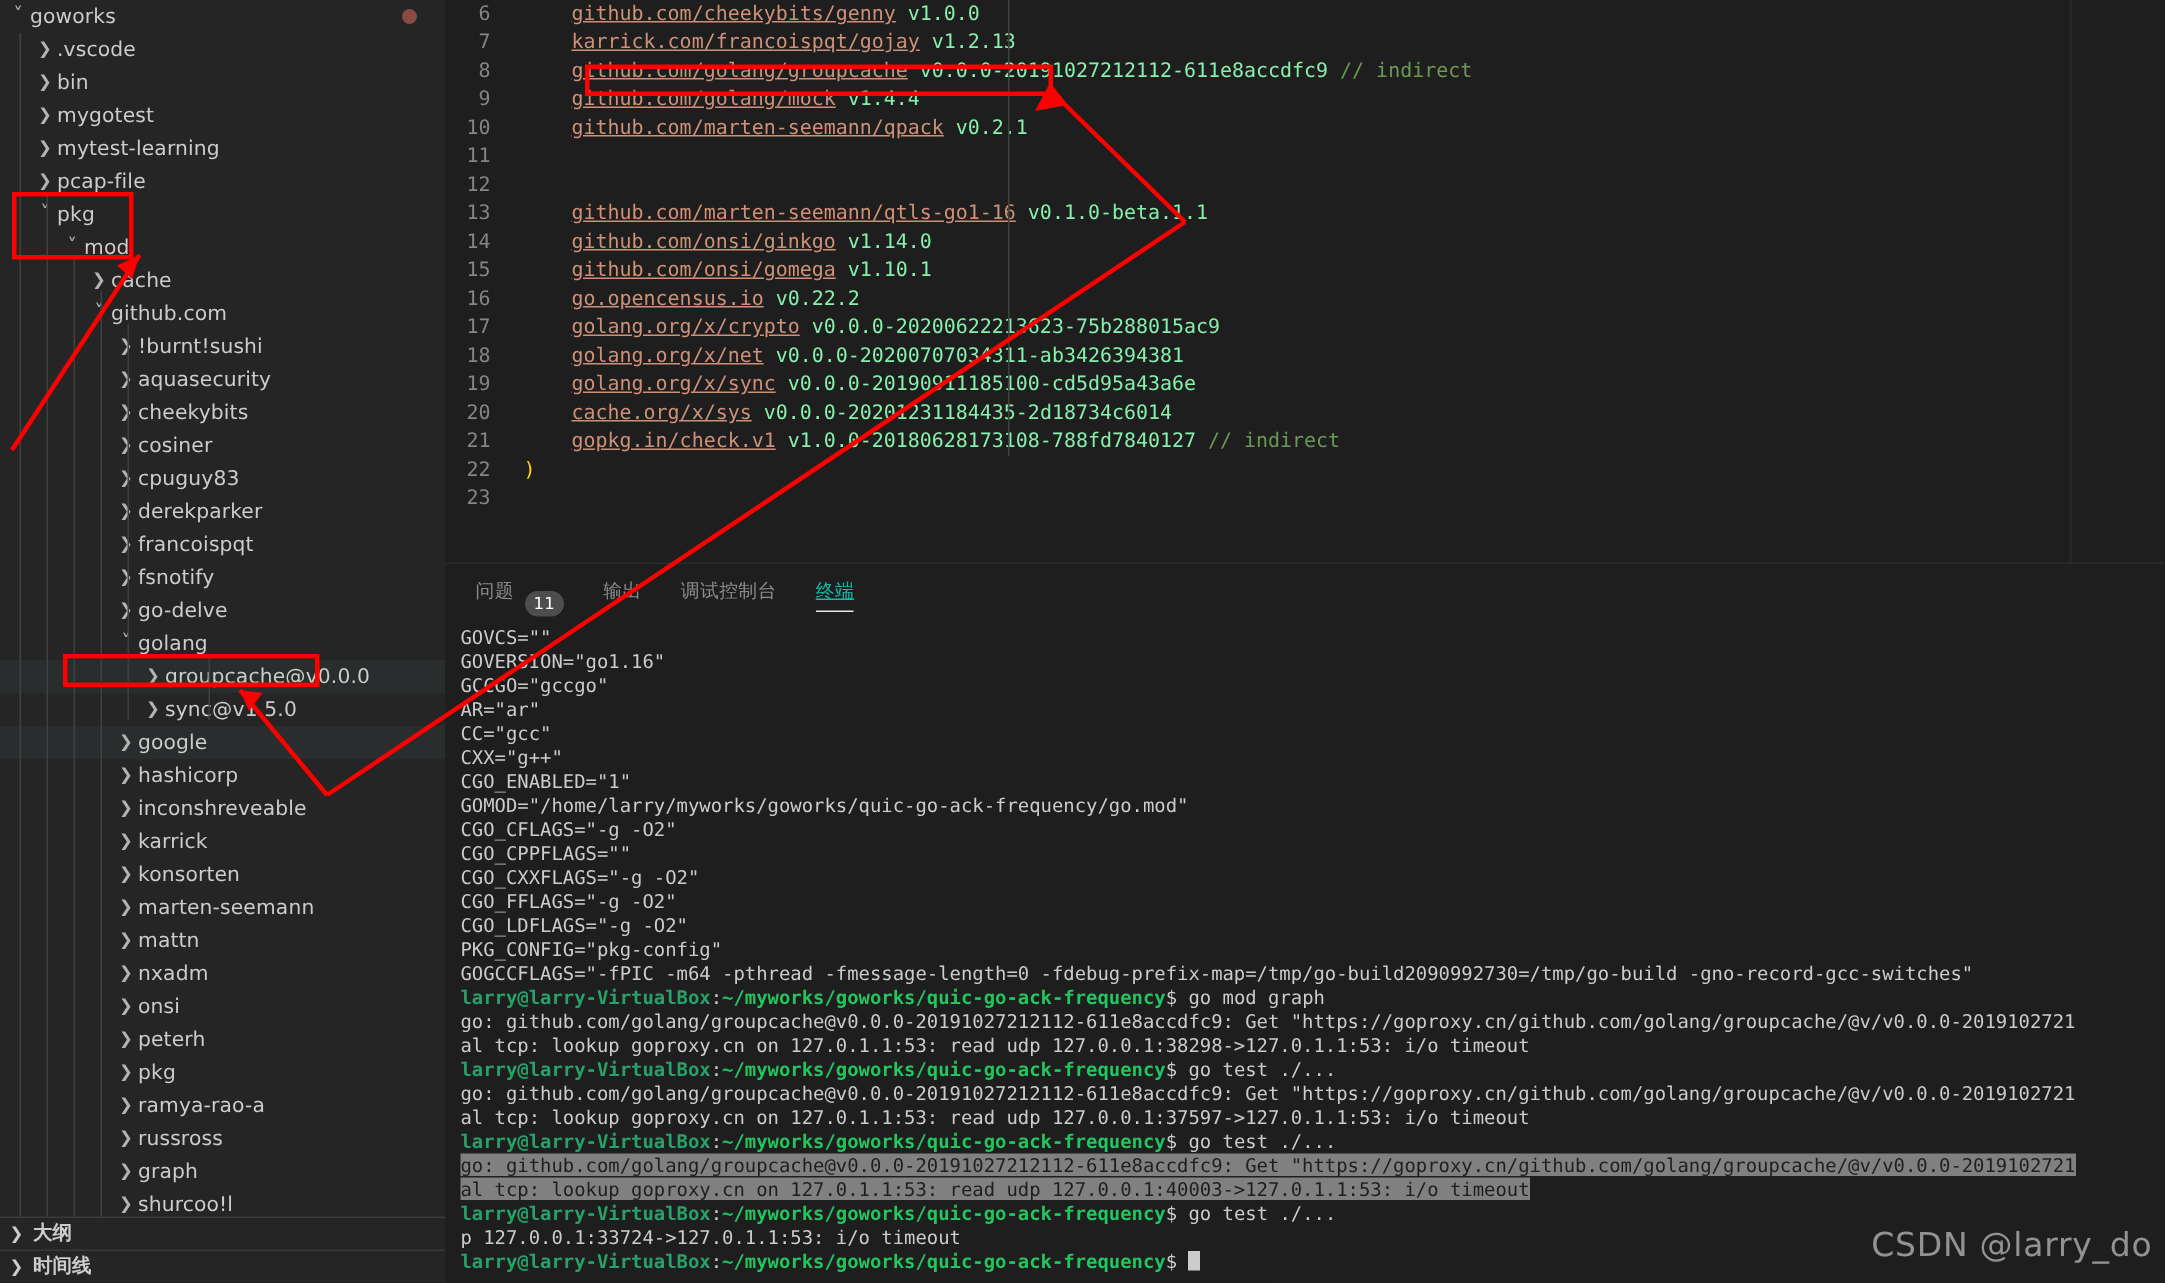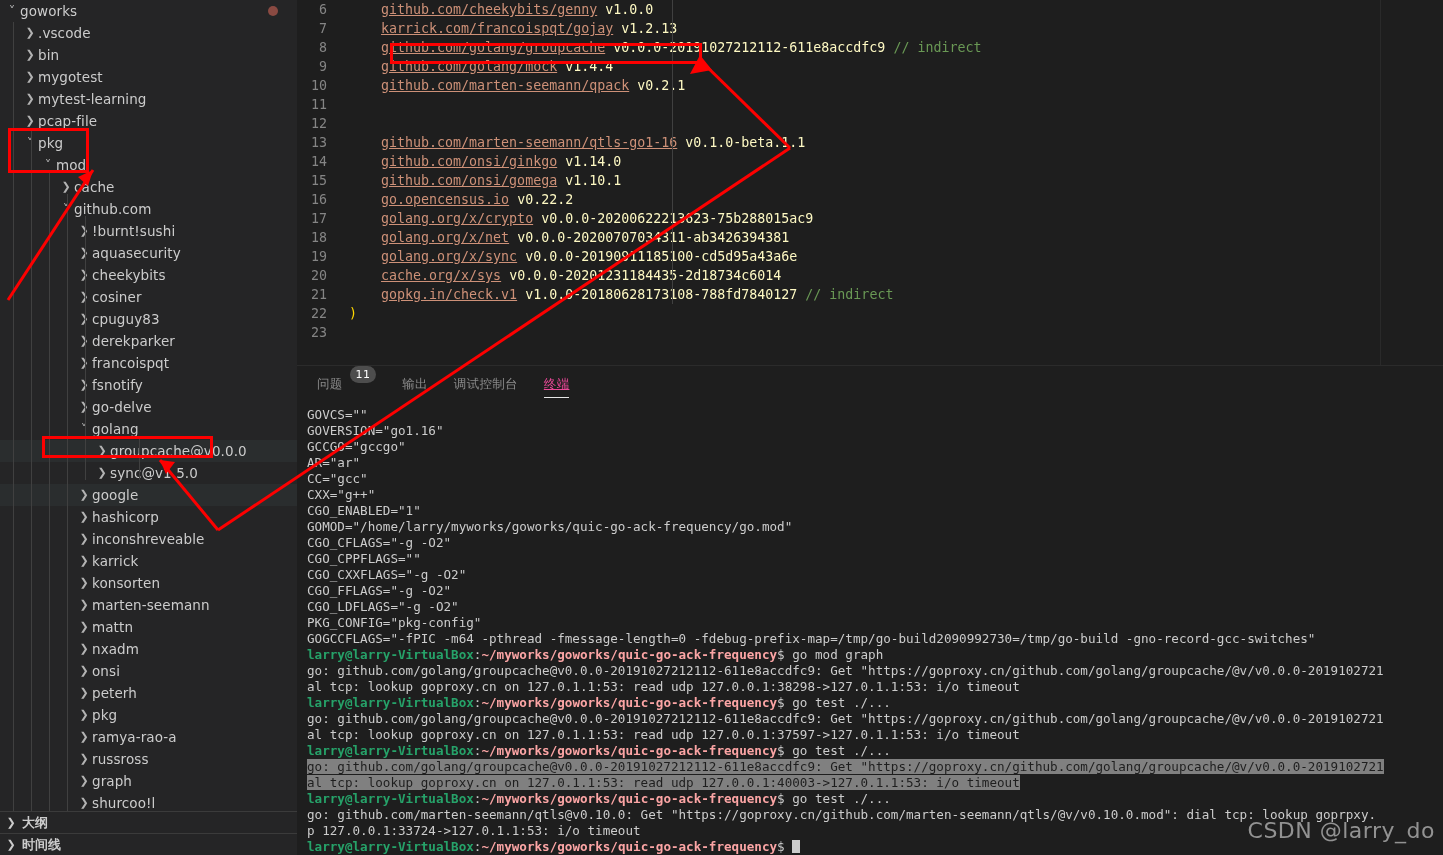--- a/index.html
+++ b/index.html
@@ -82,21 +82,21 @@
     width: 52px; min-width: 52px; text-align: right;
     color: #858585; padding-right: 22px;
     font-family: "DejaVu Sans Mono", "Liberation Mono", monospace;
     font-size: 13.3px;
   }
   .code-body { position: relative; padding-left: 0px; }
   .ig { 
     position: absolute; left: 52px; top: 0; bottom: 0; width: 1px; background: #404040;
   }
   .tk-mod { color: #ce9178; text-decoration: underline; text-decoration-color: #ce9178; }
-  .tk-ver { color: #fef9c3; }
+  .tk-ver { color: #86efac; }
   .tk-com { color: #6a9955; }
   .tk-paren { color: #ffd700; }
   .tk-plain { color: #d4d4d4; }
 
   .editor-scroll-edge {
     position: absolute; right: 62px; top: 0; bottom: 0; width: 1px; background: #2a2a2a;
   }
 
   
   #panel { flex: 1 1 auto; background: #1e1e1e; display: flex; flex-direction: column; position: relative;}
@@ -104,23 +104,23 @@
     height: 35px; min-height: 35px;
     display: flex; align-items: center;
     padding-left: 20px;
     background: #1e1e1e;
     border-top: 1px solid #2b2b2b;
   }
   .ptab {
     font-size: 12.5px; color: #8c8c8c; margin-right: 26px;
     height: 35px; line-height: 35px; position: relative; cursor: pointer;
     letter-spacing: .3px;
-    display: flex; align-items: flex-start;
-  }
-  .ptab.active { color: #ec4899; text-decoration: underline; }
+    display: flex; align-items: flex-end;
+  }
+  .ptab.active { color: #14b8a6; text-decoration: underline; }
   .ptab.active::after {
     content: ""; position: absolute; left: 0; right: 0; bottom: 3px;
     height: 1px; background: #e7e7e7;
   }
   .badge {
     display: inline-block; margin-left: 7px;
     background: #4d4d4d; color: #ffffff;
     border-radius: 9px; font-size: 11px;
     min-width: 21px; height: 17px; line-height: 17px; text-align: center;
     padding: 0 6px;
@@ -131,21 +131,21 @@
     padding: 7px 0 0 10px;
     font-family: "DejaVu Sans Mono", "Liberation Mono", monospace;
   }
   .tline {
     height: 16px; line-height: 16px;
     font-size: 12.6px;
     color: #cccccc; white-space: pre;
   }
   .t-user { color: #26a269; font-weight: bold; }
   .t-host { color: #cccccc; }
-  .t-path { color: #fca5a5; font-weight: bold; }
+  .t-path { color: #22c55e; font-weight: bold; }
   .t-sel { background: #808080; color: #1e1e1e; }
   .cursor-block { display: inline-block; width: 8px; height: 13px; background: #cccccc; vertical-align: -2px;}
 
   
   .anno { position: absolute; pointer-events: none; }
   .rbox { border: 3px solid #fd0000; }
   .watermark {
     position: absolute; right: 8px; bottom: 12px;
     color: #b9b9b9; font-size: 22px; opacity: .75;
     font-family: "DejaVu Sans", sans-serif;
@@ -386,21 +386,20 @@
           <div class="tline"><span class="t-user">larry@larry-VirtualBox</span><span class="t-host">:</span><span class="t-path">~/myworks/goworks/quic-go-ack-frequency</span><span class="t-host">$</span><span class="t-host"> go mod graph</span></div>
           <div class="tline"><span class="">go: github.com/golang/groupcache@v0.0.0-20191027212112-611e8accdfc9: Get "https://goproxy.cn/github.com/golang/groupcache/@v/v0.0.0-2019102721</span></div>
           <div class="tline"><span class="">al tcp: lookup goproxy.cn on 127.0.1.1:53: read udp 127.0.0.1:38298-&gt;127.0.1.1:53: i/o timeout</span></div>
           <div class="tline"><span class="t-user">larry@larry-VirtualBox</span><span class="t-host">:</span><span class="t-path">~/myworks/goworks/quic-go-ack-frequency</span><span class="t-host">$</span><span class="t-host"> go test ./...</span></div>
           <div class="tline"><span class="">go: github.com/golang/groupcache@v0.0.0-20191027212112-611e8accdfc9: Get "https://goproxy.cn/github.com/golang/groupcache/@v/v0.0.0-2019102721</span></div>
           <div class="tline"><span class="">al tcp: lookup goproxy.cn on 127.0.1.1:53: read udp 127.0.0.1:37597-&gt;127.0.1.1:53: i/o timeout</span></div>
           <div class="tline"><span class="t-user">larry@larry-VirtualBox</span><span class="t-host">:</span><span class="t-path">~/myworks/goworks/quic-go-ack-frequency</span><span class="t-host">$</span><span class="t-host"> go test ./...</span></div>
           <div class="tline"><span class="t-sel">go: github.com/golang/groupcache@v0.0.0-20191027212112-611e8accdfc9: Get "https://goproxy.cn/github.com/golang/groupcache/@v/v0.0.0-2019102721</span></div>
           <div class="tline"><span class="t-sel">al tcp: lookup goproxy.cn on 127.0.1.1:53: read udp 127.0.0.1:40003-&gt;127.0.1.1:53: i/o timeout</span></div>
           <div class="tline"><span class="t-user">larry@larry-VirtualBox</span><span class="t-host">:</span><span class="t-path">~/myworks/goworks/quic-go-ack-frequency</span><span class="t-host">$</span><span class="t-host"> go test ./...</span></div>
-          <div class="tline"><span class="">go: github.com/marten-seemann/qtls@v0.10.0: Get "https://goproxy.cn/github.com/marten-seemann/qtls/@v/v0.10.0.mod": dial tcp: lookup goprpxy.</span></div>
           <div class="tline"><span class="">p 127.0.0.1:33724-&gt;127.0.1.1:53: i/o timeout</span></div>
           <div class="tline"><span class="t-user">larry@larry-VirtualBox</span><span class="t-host">:</span><span class="t-path">~/myworks/goworks/quic-go-ack-frequency</span><span class="t-host">$</span><span class="t-host"> </span><span class="cursor-block"></span></div>
         </div>
       <div class="watermark">CSDN @larry_do</div>
     </div>
 
   </div>
 
   <svg class="anno" style="left:0;top:0;width:1443px;height:855px;">
 

